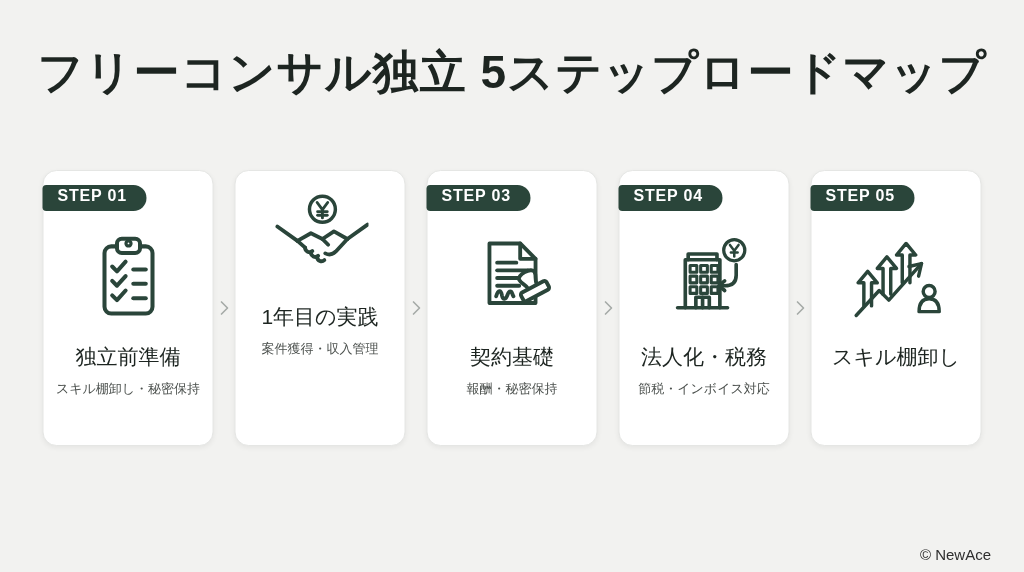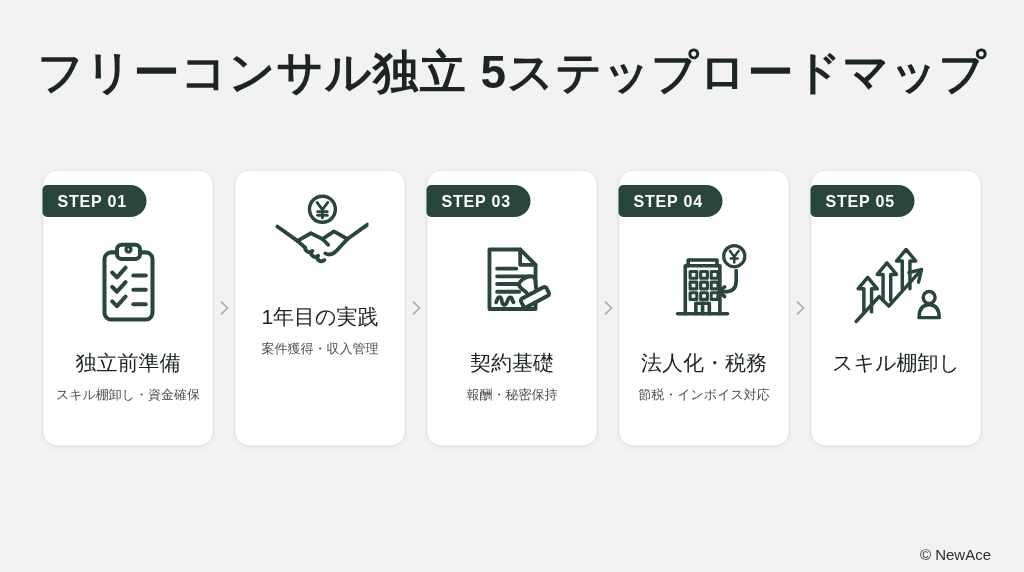--- a/index.html
+++ b/index.html
@@ -7,21 +7,21 @@
   .page { position:relative; width:1024px; height:572px; background:#f2f2f0; overflow:hidden; }
   .main-title { position:absolute; top:42px; left:0; width:100%; text-align:center;
     font-size:46px; font-weight:800; color:#1d2521; letter-spacing:1px; }
   .steps-row { position:absolute; top:170px; left:50%; transform:translateX(-50%);
     display:flex; align-items:center; }
   .step-card { width:171px; height:276px; background:#ffffff; border:1px solid #e5e6e4;
     border-radius:14px; box-shadow:0 2px 5px rgba(0,0,0,0.05);
     display:flex; flex-direction:column; }
   .step-badge { margin-top:14px; margin-left:-1px; align-self:flex-start; background:#2a453a;
     color:#ffffff; font-size:16px; font-weight:700; letter-spacing:0.8px;
-    padding:8px 20px 6px 15px; border-radius:5px 17px 17px 5px; }
+    padding:2px 20px 6px 15px; border-radius:5px 17px 17px 5px; }
   .icon-wrap { height:112px; margin-top:12px; display:flex; align-items:center; justify-content:center; }
   .step-icon { width:96px; height:96px; color:#2a453a; }
   .step-title { text-align:center; font-size:21px; font-weight:400; color:#1d2521; margin-top:8px; }
   .step-subtitle { text-align:center; font-size:13px; color:#4c514e; margin-top:9px; }
   .chevron-gap { width:21px; display:flex; justify-content:center; align-items:center; }
   .chevron-gap svg { width:18px; height:30px; color:#a6aba8; }
   .footer-credit { position:absolute; right:33px; bottom:9px; font-size:15px; color:#2e2e2e;margin-top:28px; }
 </style>
 </head>
 <body>
@@ -41,21 +41,21 @@
           <circle cx="50" cy="13" r="2.6" fill="#ffffff" stroke-width="3.4"></circle>
           <path d="M33 37 l5 5 9 -10"></path>
           <path d="M33 52 l5 5 9 -10"></path>
           <path d="M33 67 l5 5 9 -10"></path>
           <path d="M55 40 h13"></path>
           <path d="M55 55 h13"></path>
           <path d="M55 70 h13"></path>
         </svg>
       </div>
       <div class="step-title">独立前準備</div>
-      <div class="step-subtitle">スキル棚卸し・資金確保</div>
+      <div class="step-subtitle">スキル棚卸し・秘密保持</div>
     </div>
 
     <div class="chevron-gap">
       <svg viewBox="0 0 24 36" fill="none" stroke="currentColor" stroke-width="2.2" stroke-linecap="round" stroke-linejoin="round">
         <path d="M8 10 L16 18 L8 26"></path>
       </svg>
     </div>
 
     <div class="step-card">
       <div class="icon-wrap">

